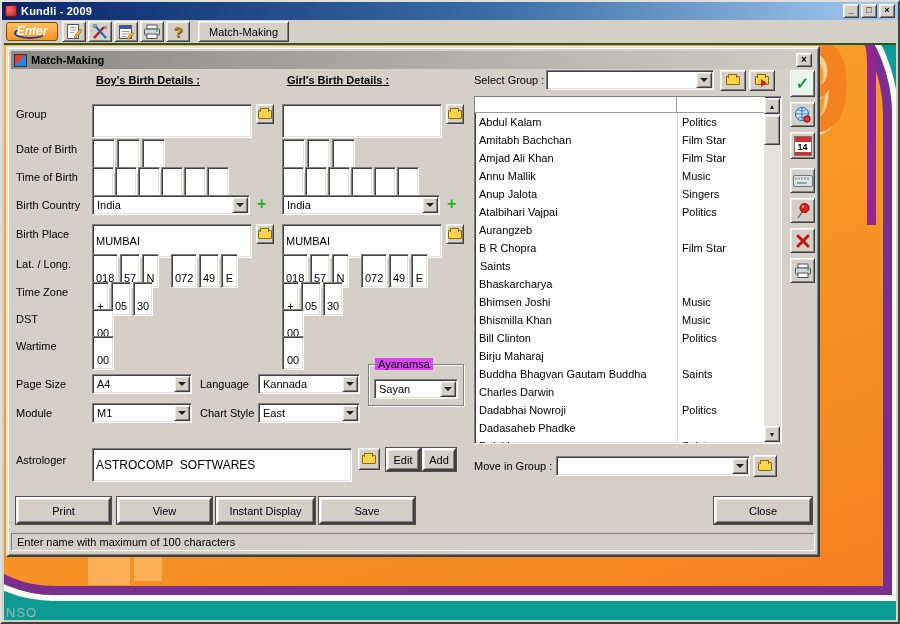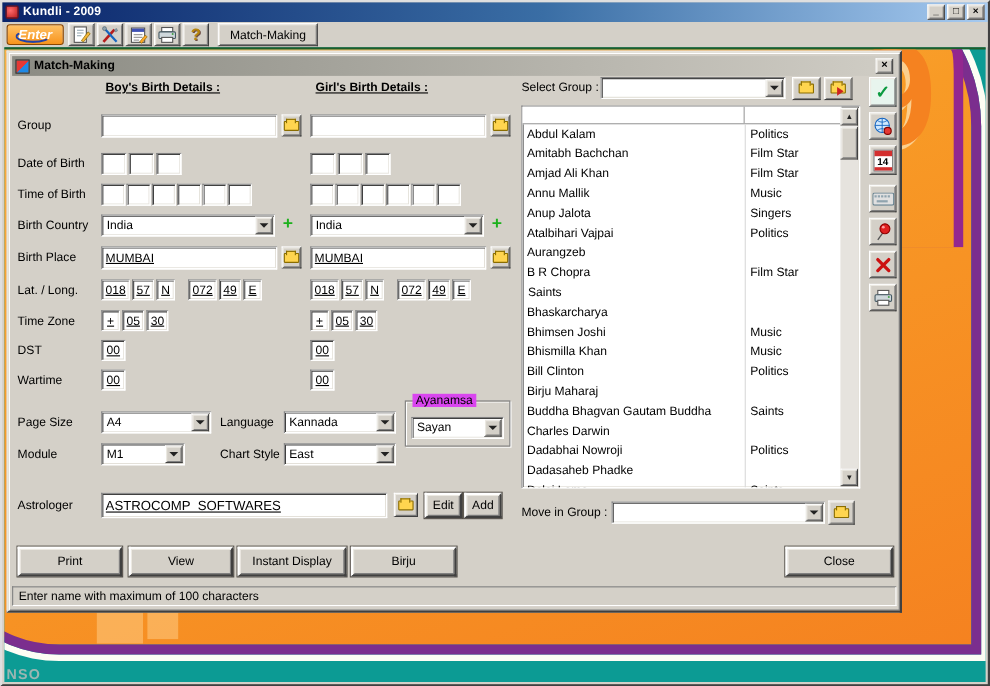--- a/index.html
+++ b/index.html
@@ -39,35 +39,35 @@
     border-top:2px solid #1f5c2a; overflow:hidden; }
   .orange-shape { position:absolute; left:-70px; top:-80px; width:958px; height:630px;
     background:linear-gradient(160deg,#fdb44b 0%, #f89b26 45%, #f58220 100%);
     border:9px solid #7b2e8e; border-bottom-left-radius:120px; border-top-right-radius:150px;
     box-shadow:0 0 0 6px #fdfdf4; z-index:0; }
   .arc2 { position:absolute; left:682px; top:-130px; width:190px; height:310px;
     border:9px solid #93278f; border-left:none; border-bottom:none; border-top-right-radius:150px; z-index:1; }
   .big-nine { position:absolute; left:774px; top:-24px; font-size:132px; font-weight:bold; color:#f58220;
     text-shadow:-4px 4px 0 #fbcf8e; z-index:1; line-height:1; }
   .wm { position:absolute; background:rgba(255,215,150,.45); z-index:1; }
-  .nso { position:absolute; left:2px; top:560px; color:#9ab6b2; font-weight:bold; font-size:13px; letter-spacing:1px; z-index:2; }
+  .nso { position:absolute; left:2px; top:560px; color:#9ab6b2; font-weight:normal; font-size:13px; letter-spacing:1px; z-index:2; }
 
   
   .dialog { position:absolute; left:2px; top:1px; width:814px; height:511px; z-index:3; background:#d4d0c8;
     border:2px solid; border-color:#e8e5de #404040 #404040 #e8e5de; box-shadow: inset 1px 1px 0 #fff, inset -1px -1px 0 #808080; }
   .dlg-tb { position:absolute; top:3px; left:3px; right:3px; height:18px;
     background:linear-gradient(90deg,#8b8b83,#d0cdc5); display:flex; align-items:center; padding:0 3px;
     font-weight:bold; font-size:11px; color:#000; }
   .dlg-ico { width:13px; height:13px; margin-right:4px; border:1px solid #333;
     background:linear-gradient(135deg,#e53935 50%,#1e88e5 50%); }
   .dlg-close { margin-left:auto; width:16px; height:14px; font-size:10px; font-weight:bold; line-height:12px; text-align:center; }
 
   .lbl { position:absolute; font-size:11px; color:#000; white-space:nowrap; }
   .hdr { position:absolute; font-size:11px; font-weight:bold; text-decoration:underline; text-align:center; }
-  .inp { position:absolute; font-size:11px; padding:2px 3px;text-decoration:underline; }
+  .inp { position:absolute; font-size:11px; padding:16px 3px; }
   input.inp { outline:none; }
   .mini { text-align:center; line-height:14px; }
   .dd { position:absolute; }
   .dd .val { position:absolute; left:4px; top:3px; font-size:11px; white-space:nowrap; }
   .dd .ddb { position:absolute; right:1px; top:1px; bottom:1px; width:16px; display:flex; align-items:center; justify-content:center; }
   .tri { width:0; height:0; border:4px solid transparent; border-top:4px solid #222; margin-top:4px; }
   .fbtn { position:absolute; display:flex; align-items:center; justify-content:center; }
   .folder { width:14px; height:9px; background:#ffd54f; border:1px solid #8a6d00; border-radius:1px; position:relative; }
   .folder::before { content:""; position:absolute; top:-3px; left:1px; width:7px; height:3px;
     background:#ffd54f; border:1px solid #8a6d00; border-bottom:none; }
@@ -295,21 +295,21 @@
         <span class="leg">Ayanamsa</span>
         <div class="dd sunk" style="left:5px;top:14px;width:84px;height:20px">
           <span class="val">Sayan</span>
           <span class="ddb r3d">
               <span class="tri"></span>
             </span>
         </div>
       </div>
 
       <div class="lbl" style="left:8px;top:359px">Module</div>
-      <div class="dd sunk" style="left:84px;top:355px;width:76px;height:20px">
+      <div class="dd sunk" style="left:84px;top:355px;width:100px;height:20px">
         <span class="val">M1</span>
         <span class="ddb r3d">
             <span class="tri"></span>
           </span>
       </div>
       <div class="lbl" style="left:192px;top:359px">Chart Style</div>
       <div class="dd sunk" style="left:250px;top:355px;width:102px;height:20px">
         <span class="val">East</span>
         <span class="ddb r3d">
             <span class="tri"></span>
@@ -483,19 +483,19 @@
             <rect x="4" y="1" width="10" height="4" fill="#fff" stroke="#555"></rect>
             <rect x="1.5" y="5" width="15" height="6" rx="1" fill="#cfd8dc" stroke="#455a64"></rect>
             <rect x="4" y="10" width="10" height="4.5" fill="#fff" stroke="#555"></rect>
             <circle cx="14" cy="7" r=".9" fill="#43a047"></circle>
           </svg>
       </span>
 
       <span class="bigbtn" style="left:8px;top:449px;width:95px;height:27px">Print</span>
       <span class="bigbtn" style="left:109px;top:449px;width:95px;height:27px">View</span>
       <span class="bigbtn" style="left:208px;top:449px;width:99px;height:27px">Instant Display</span>
-      <span class="bigbtn" style="left:311px;top:449px;width:96px;height:27px">Birju</span>
+      <span class="bigbtn" style="left:311px;top:449px;width:96px;height:27px">Save</span>
       <span class="bigbtn" style="left:706px;top:449px;width:98px;height:27px">Close</span>
 
       <div class="statusbar">Enter name with maximum of 100 characters</div>
     </div>
   </div>
 </div>
 
 </body></html>

